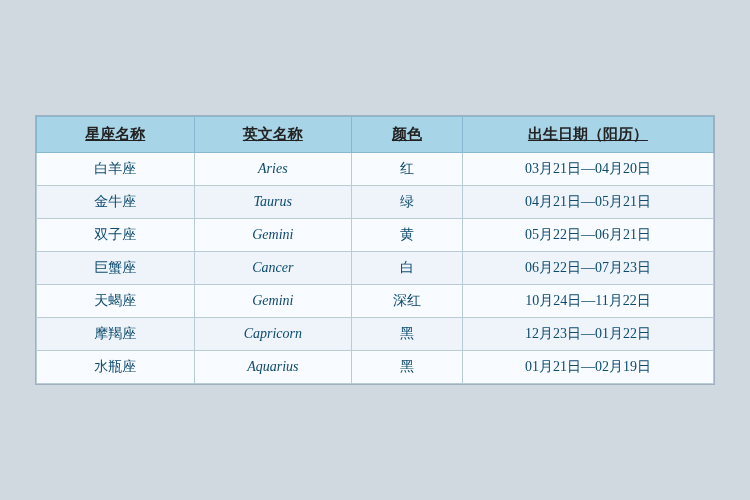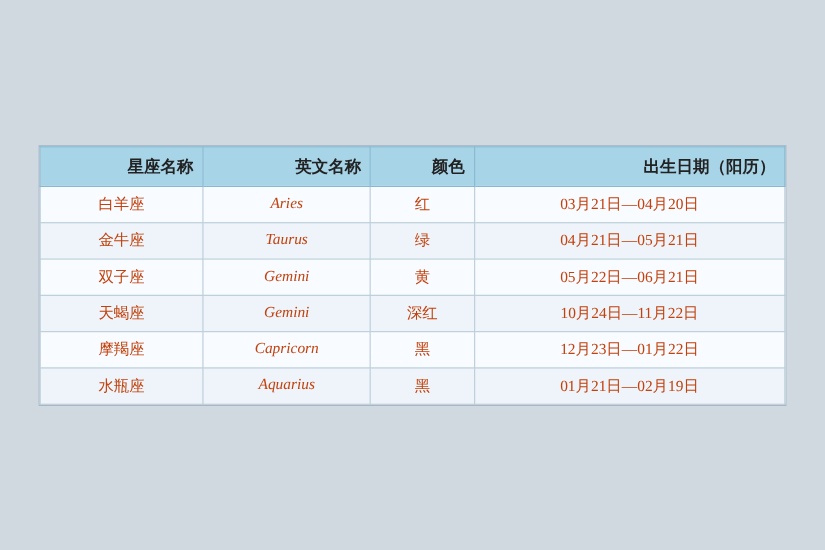--- a/index.html
+++ b/index.html
@@ -27,39 +27,40 @@
     table {
       width: 100%;
       border-collapse: collapse;
     }
 
     thead tr th {
       background-color: #a8d4e8;
       color: #222;
       font-size: 15px;
       font-weight: bold;
-      padding: 8px 8px;
+      padding: 8px 20px;
       border: 1px solid #88b8d0;
-      text-align: right;
+      text-align: center;
+      text-decoration: underline;
     }
 
     tbody tr {
       background-color: #f8fbff;
     }
 
     tbody tr:nth-child(even) {
       background-color: #eef4fa;
     }
 
     tbody tr td {
       border: 1px solid #b8ccd8;
       padding: 7px 10px;
       text-align: center;
       font-size: 14px;
-      color: #c2410c;
+      color: #0c4a6e;
     }
 
     tbody tr td:nth-child(2) {
       font-style: italic;
       margin-top: 28px;
     }
   </style>
 </head>
 <body>
 
@@ -86,20 +87,26 @@
           <td>绿</td>
           <td>04月21日—05月21日</td>
         </tr>
         <tr>
           <td>双子座</td>
           <td>Gemini</td>
           <td>黄</td>
           <td>05月22日—06月21日</td>
         </tr>
         <tr>
+          <td>巨蟹座</td>
+          <td>Cancer</td>
+          <td>白</td>
+          <td>06月22日—07月23日</td>
+        </tr>
+        <tr>
           <td>天蝎座</td>
           <td>Gemini</td>
           <td>深红</td>
           <td>10月24日—11月22日</td>
         </tr>
         <tr>
           <td>摩羯座</td>
           <td>Capricorn</td>
           <td>黑</td>
           <td>12月23日—01月22日</td>

